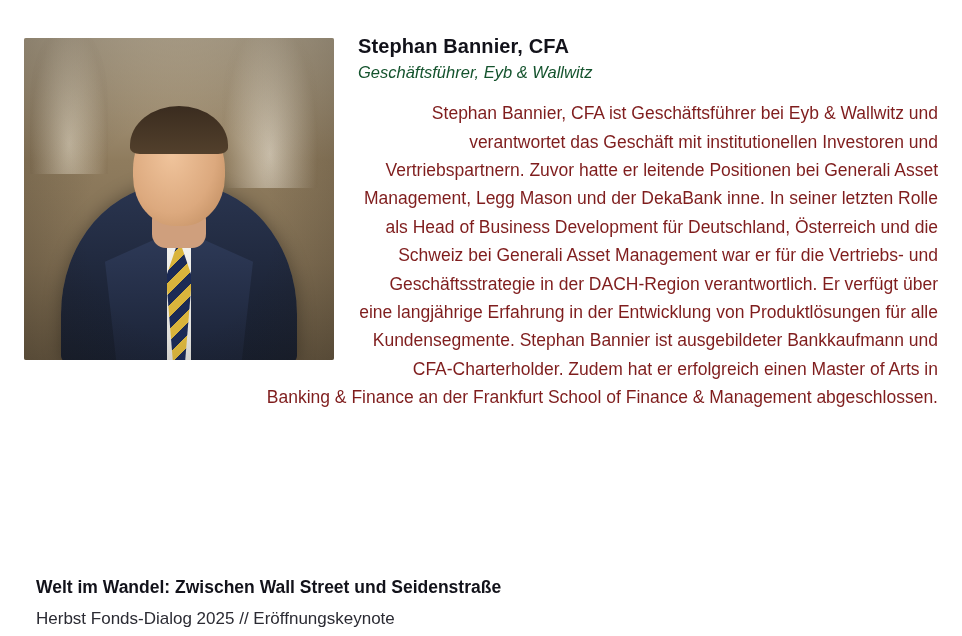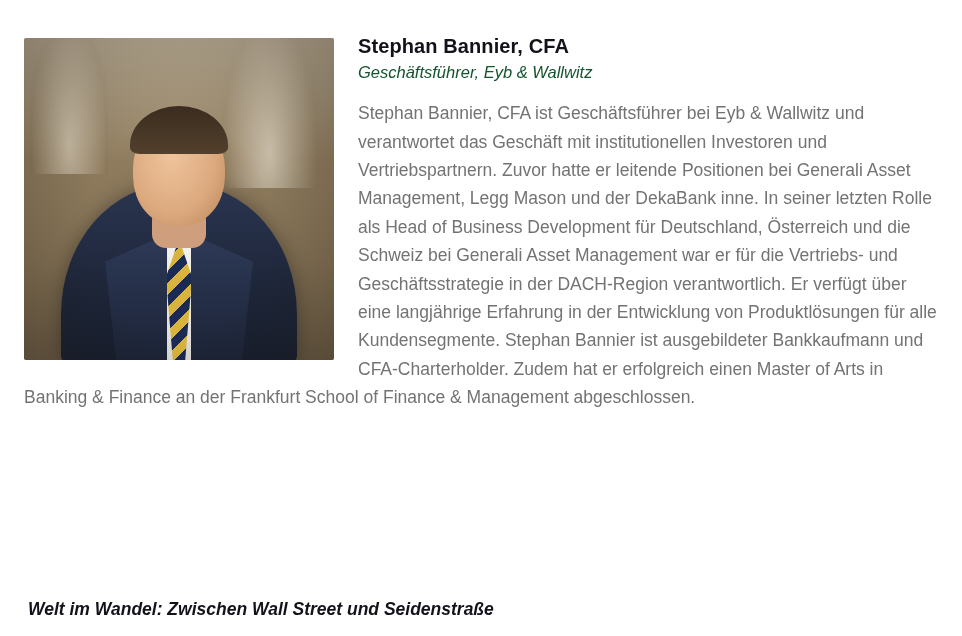--- a/index.html
+++ b/index.html
@@ -161,32 +161,31 @@
   .role {
     font-size: 16.5px;
     font-style: italic;
     color: #14532d;
     margin: 0 0 16px 0;
     line-height: 1.3;
   }
   .bio {
     font-size: 17.5px;
     line-height: 1.62;
-    color: #737373;
+    color: #7f1d1d;
     margin: 0;
-    text-align: left;
+    text-align: right;
   }
   .clear { clear: both; }
 
   .footer {
     position: absolute;
-    left: 28px;
+    left: 36px;
     bottom: 18px;
     width: 912px;
-    font-style: italic;
   }
   .talk-title {
     font-size: 17.5px;
     font-weight: bold;
     color: #12121a;
     margin: 0 0 9px 0;
     line-height: 1.3;
   }
   .talk-meta {
     font-size: 17px;
@@ -217,15 +216,16 @@
   </div>
 
   <h1 class="name">Stephan Bannier, CFA</h1>
   <div class="role">Geschäftsführer, Eyb &amp; Wallwitz</div>
   <p class="bio">Stephan Bannier, CFA ist Geschäftsführer bei Eyb &amp; Wallwitz und verantwortet das Geschäft mit institutionellen Investoren und Vertriebspartnern. Zuvor hatte er leitende Positionen bei Generali Asset Management, Legg Mason und der DekaBank inne. In seiner letzten Rolle als Head of Business Development für Deutschland, Österreich und die Schweiz bei Generali Asset Management war er für die Vertriebs- und Geschäftsstrategie in der DACH-Region verantwortlich. Er verfügt über eine langjährige Erfahrung in der Entwicklung von Produktlösungen für alle Kundensegmente. Stephan Bannier ist ausgebildeter Bankkaufmann und CFA-Charterholder. Zudem hat er erfolgreich einen Master of Arts in Banking &amp; Finance an der Frankfurt School of Finance &amp; Management abgeschlossen.</p>
 
   <div class="clear"></div>
 
   <div class="footer">
     <div class="talk-title">Welt im Wandel: Zwischen Wall Street und Seidenstraße</div>
+    <div class="talk-meta">Herbst Fonds-Dialog 2025 //  Eröffnungskeynote</div>
   </div>
 
 </div>
 
 </body></html>

